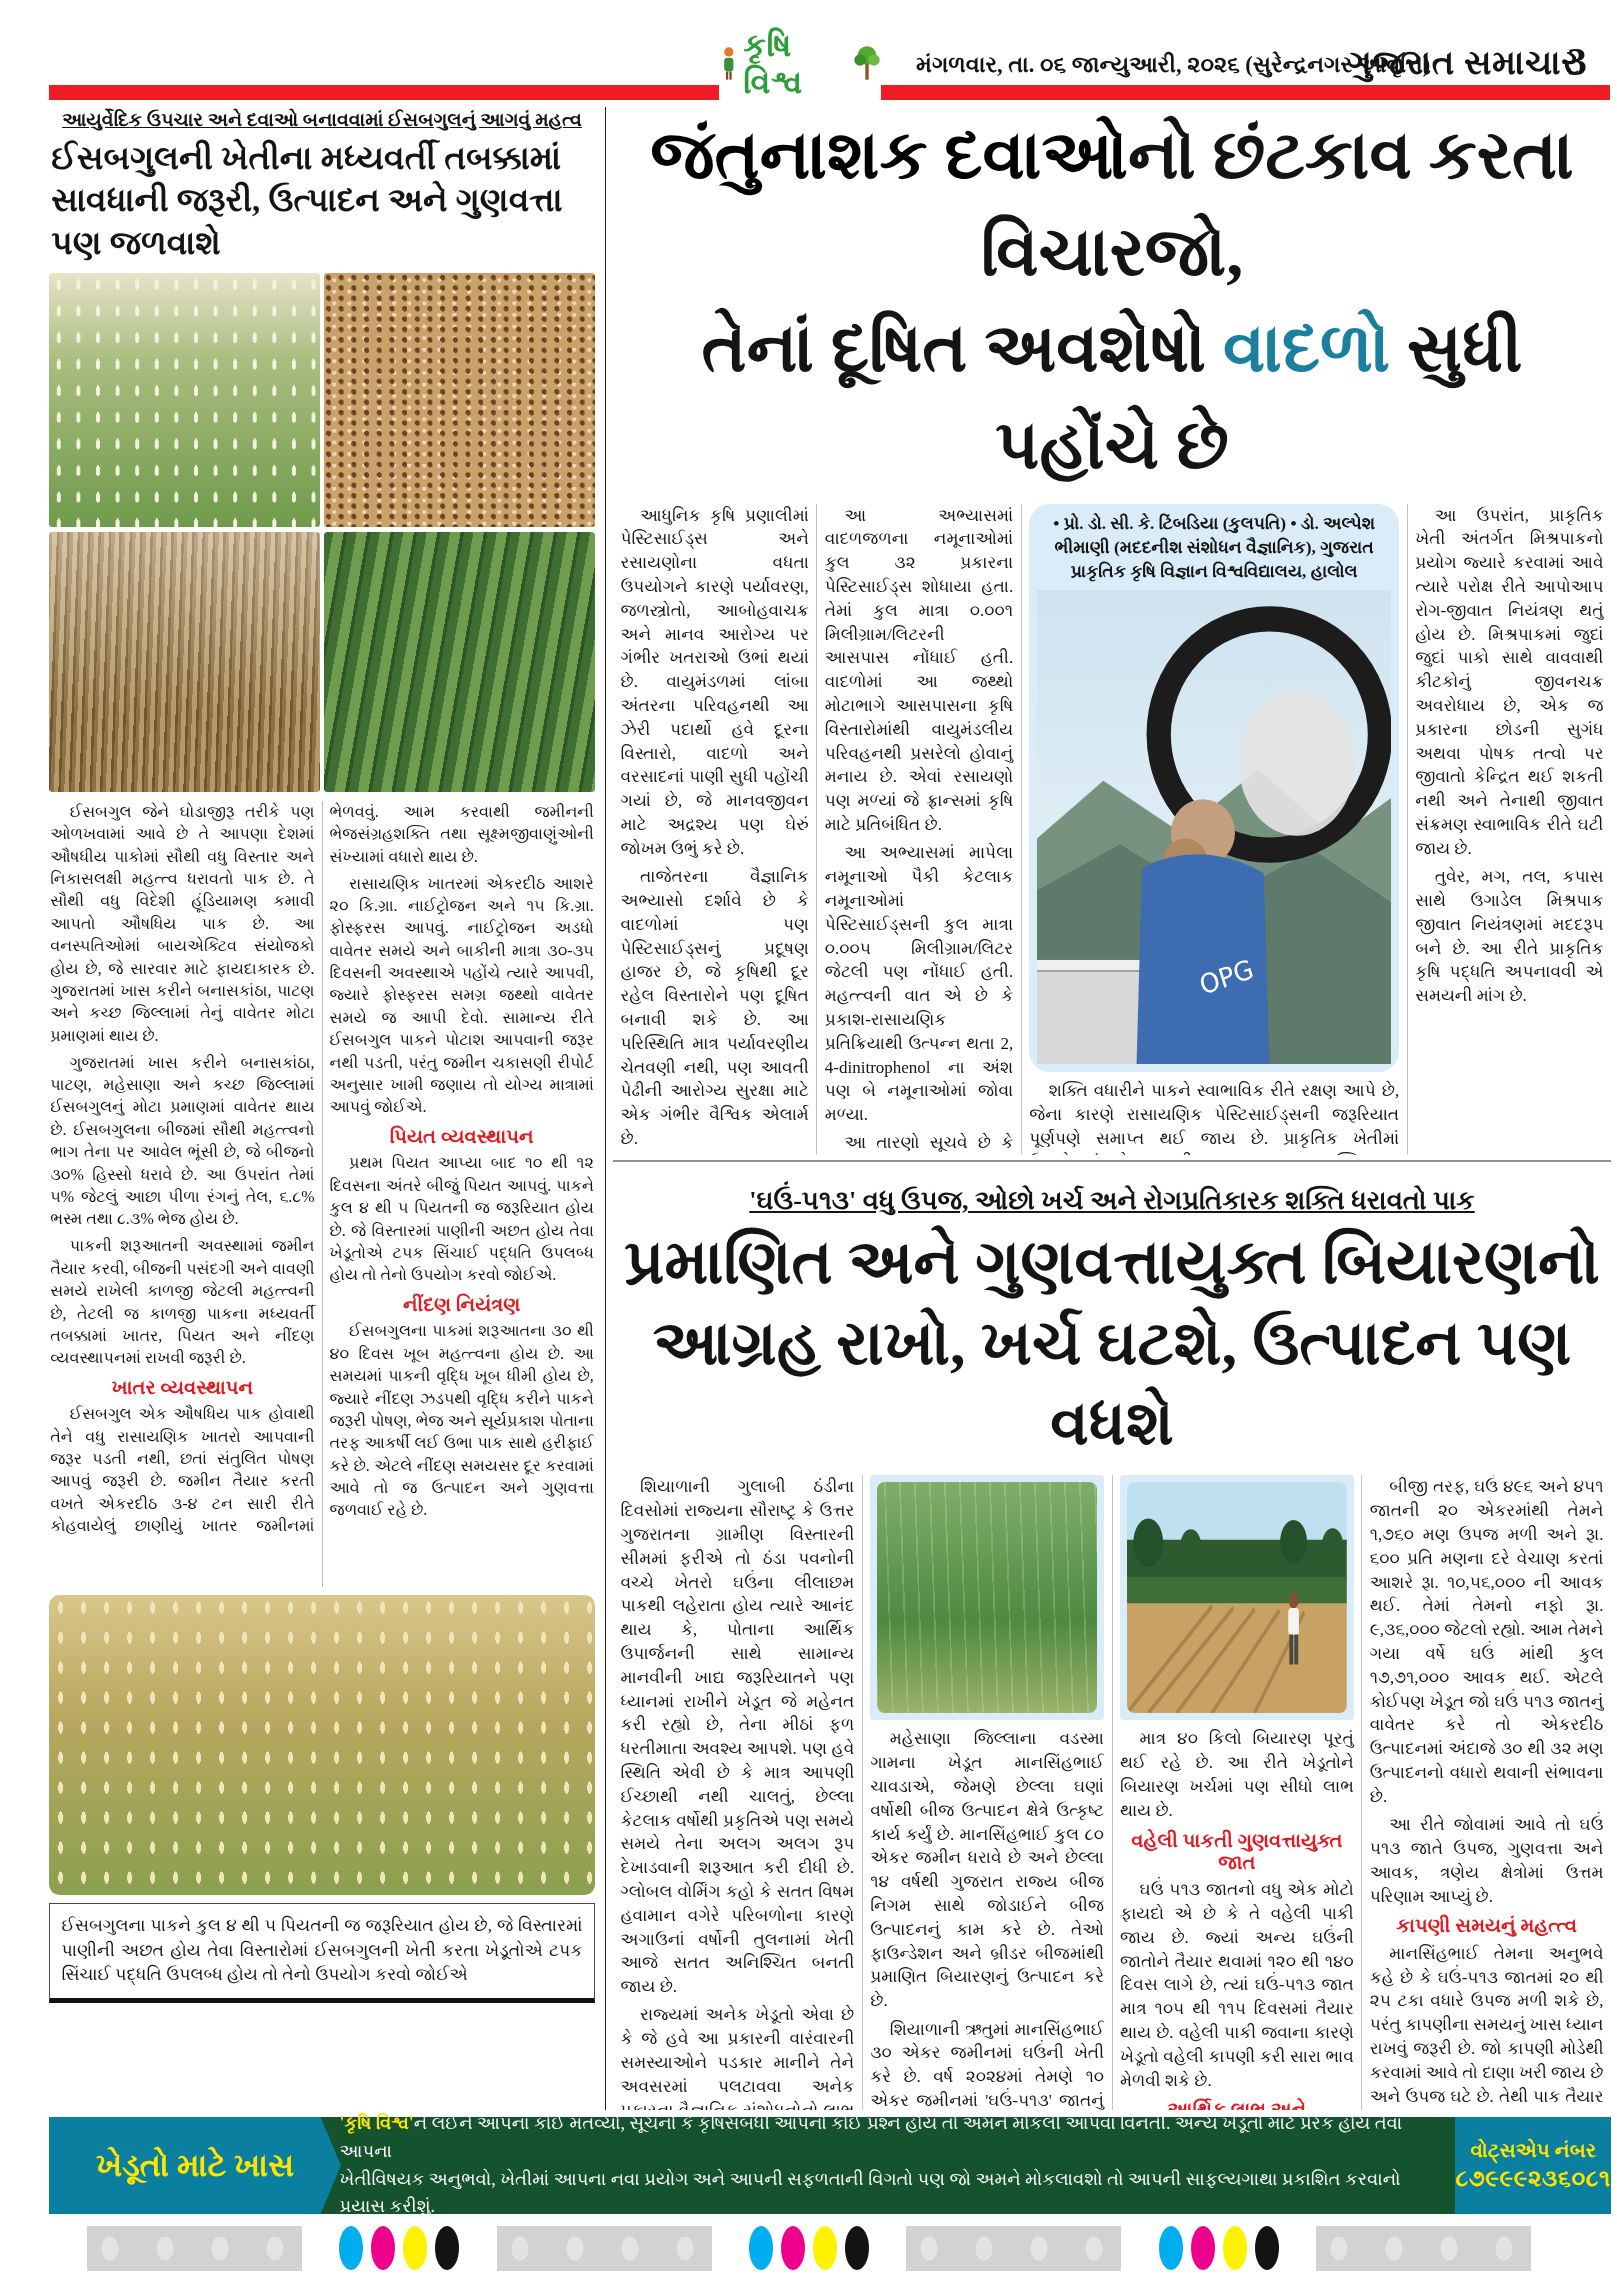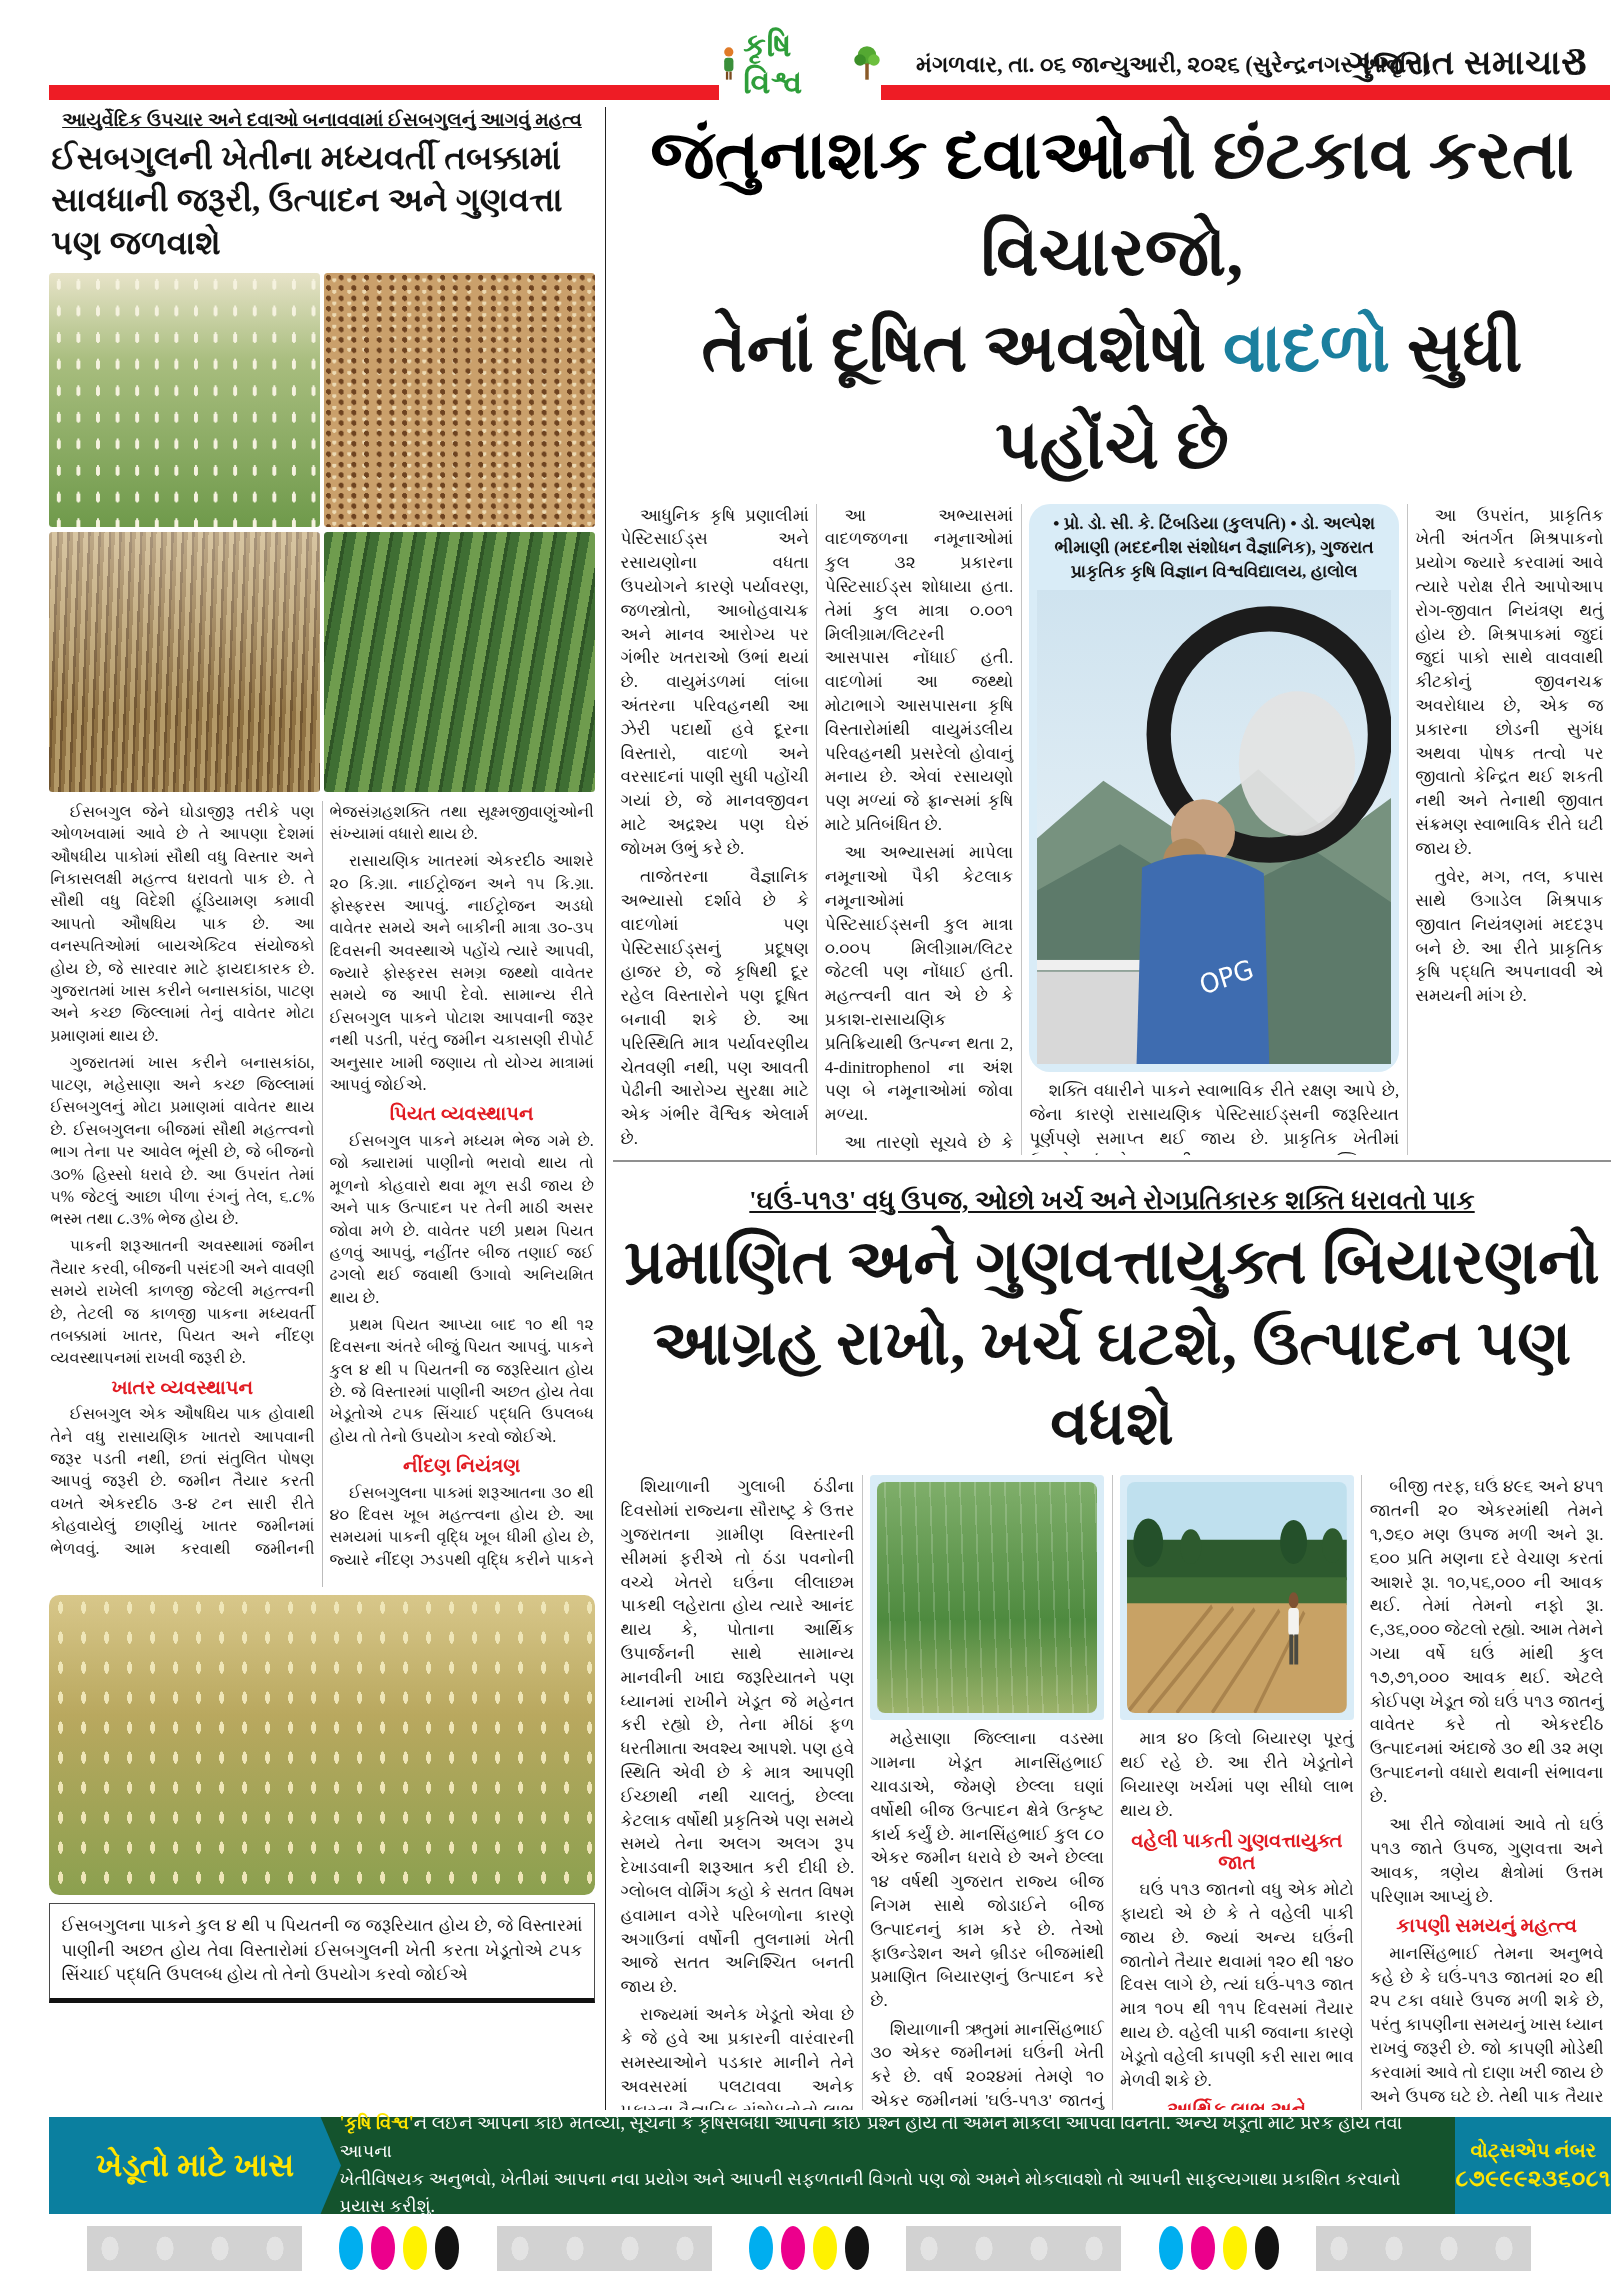--- a/index.html
+++ b/index.html
@@ -130,21 +130,20 @@
       <div class="ph ph-rows"></div>
     </div>
     <div class="a-body">
       <p class="p">ઈસબગુલ જેને ઘોડાજીરૂ તરીકે પણ ઓળખવામાં આવે છે તે આપણા દેશમાં ઔષધીય પાકોમાં સૌથી વધુ વિસ્તાર અને નિકાસલક્ષી મહત્ત્વ ધરાવતો પાક છે. તે સૌથી વધુ વિદેશી હૂંડિયામણ કમાવી આપતો ઔષધિય પાક છે. આ વનસ્પતિઓમાં બાયએક્ટિવ સંયોજકો હોય છે, જે સારવાર માટે ફાયદાકારક છે. ગુજરાતમાં ખાસ કરીને બનાસકાંઠા, પાટણ અને કચ્છ જિલ્લામાં તેનું વાવેતર મોટા પ્રમાણમાં થાય છે.</p>
       <p class="p">ગુજરાતમાં ખાસ કરીને બનાસકાંઠા, પાટણ, મહેસાણા અને કચ્છ જિલ્લામાં ઈસબગુલનું મોટા પ્રમાણમાં વાવેતર થાય છે. ઈસબગુલના બીજમાં સૌથી મહત્ત્વનો ભાગ તેના પર આવેલ ભૂંસી છે, જે બીજનો ૩૦% હિસ્સો ધરાવે છે. આ ઉપરાંત તેમાં ૫% જેટલું આછા પીળા રંગનું તેલ, ૬.૮% ભસ્મ તથા ૮.૩% ભેજ હોય છે.</p>
       <p class="p">પાકની શરૂઆતની અવસ્થામાં જમીન તૈયાર કરવી, બીજની પસંદગી અને વાવણી સમયે રાખેલી કાળજી જેટલી મહત્ત્વની છે, તેટલી જ કાળજી પાકના મધ્યવર્તી તબક્કામાં ખાતર, પિયત અને નીંદણ વ્યવસ્થાપનમાં રાખવી જરૂરી છે.</p>
       <div class="redsub">ખાતર વ્યવસ્થાપન</div>
       <p class="p">ઈસબગુલ એક ઔષધિય પાક હોવાથી તેને વધુ રાસાયણિક ખાતરો આપવાની જરૂર પડતી નથી, છતાં સંતુલિત પોષણ આપવું જરૂરી છે. જમીન તૈયાર કરતી વખતે એકરદીઠ ૩-૪ ટન સારી રીતે કોહવાયેલું છાણીયું ખાતર જમીનમાં ભેળવવું. આમ કરવાથી જમીનની ભેજસંગ્રહશક્તિ તથા સૂક્ષ્મજીવાણુંઓની સંખ્યામાં વધારો થાય છે.</p>
       <p class="p">રાસાયણિક ખાતરમાં એકરદીઠ આશરે ૨૦ કિ.ગ્રા. નાઈટ્રોજન અને ૧૫ કિ.ગ્રા. ફોસ્ફરસ આપવું. નાઈટ્રોજન અડધો વાવેતર સમયે અને બાકીની માત્રા ૩૦-૩૫ દિવસની અવસ્થાએ પહોંચે ત્યારે આપવી, જ્યારે ફોસ્ફરસ સમગ્ર જથ્થો વાવેતર સમયે જ આપી દેવો. સામાન્ય રીતે ઈસબગુલ પાકને પોટાશ આપવાની જરૂર નથી પડતી, પરંતુ જમીન ચકાસણી રીપોર્ટ અનુસાર ખામી જણાય તો યોગ્ય માત્રામાં આપવું જોઈએ.</p>
       <div class="redsub">પિયત વ્યવસ્થાપન</div>
-      <p class="p">ઈસબગુલ પાકને મધ્યમ ભેજ ગમે છે. જો ક્યારામાં પાણીનો ભરાવો થાય તો મૂળનો કોહવારો થવા મૂળ સડી જાય છે અને પાક ઉત્પાદન પર તેની માઠી અસર જોવા મળે છે. વાવેતર પછી પ્રથમ પિયત હળવું આપવું, નહીંતર બીજ તણાઈ જઈ ઢગલો થઈ જવાથી ઉગાવો અનિયમિત થાય છે.</p>
       <p class="p">પ્રથમ પિયત આપ્યા બાદ ૧૦ થી ૧૨ દિવસના અંતરે બીજું પિયત આપવું. પાકને કુલ ૪ થી ૫ પિયતની જ જરૂરિયાત હોય છે. જે વિસ્તારમાં પાણીની અછત હોય તેવા ખેડૂતોએ ટપક સિંચાઈ પદ્ધતિ ઉપલબ્ધ હોય તો તેનો ઉપયોગ કરવો જોઈએ.</p>
       <div class="redsub">નીંદણ નિયંત્રણ</div>
       <p class="p">ઈસબગુલના પાકમાં શરૂઆતના ૩૦ થી ૪૦ દિવસ ખૂબ મહત્ત્વના હોય છે. આ સમયમાં પાકની વૃદ્ધિ ખૂબ ધીમી હોય છે, જ્યારે નીંદણ ઝડપથી વૃદ્ધિ કરીને પાકને જરૂરી પોષણ, ભેજ અને સૂર્યપ્રકાશ પોતાના તરફ આકર્ષી લઈ ઉભા પાક સાથે હરીફાઈ કરે છે. એટલે નીંદણ સમયસર દૂર કરવામાં આવે તો જ ઉત્પાદન અને ગુણવત્તા જળવાઈ રહે છે.</p>
     </div>
     <div class="a-tall"></div>
     <div class="a-caption">ઈસબગુલના પાકને કુલ ૪ થી ૫ પિયતની જ જરૂરિયાત હોય છે, જે વિસ્તારમાં પાણીની અછત હોય તેવા વિસ્તારોમાં ઈસબગુલની ખેતી કરતા ખેડૂતોએ ટપક સિંચાઈ પદ્ધતિ ઉપલબ્ધ હોય તો તેનો ઉપયોગ કરવો જોઈએ</div>
   </div>
 
   <div class="art-b">
     <div class="b-head">

